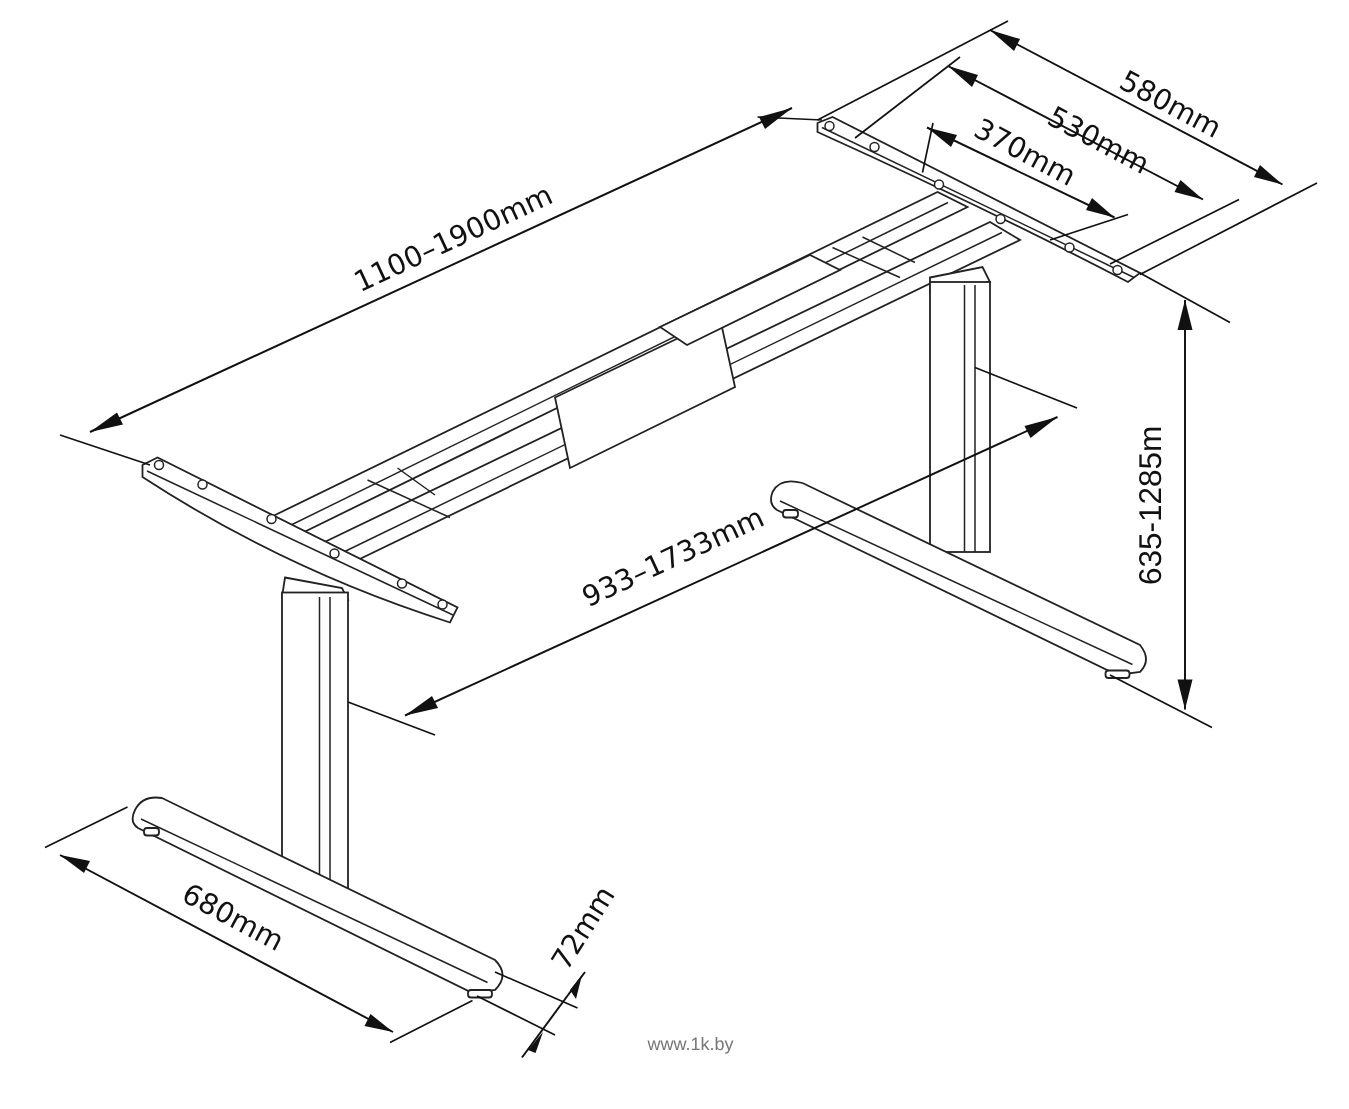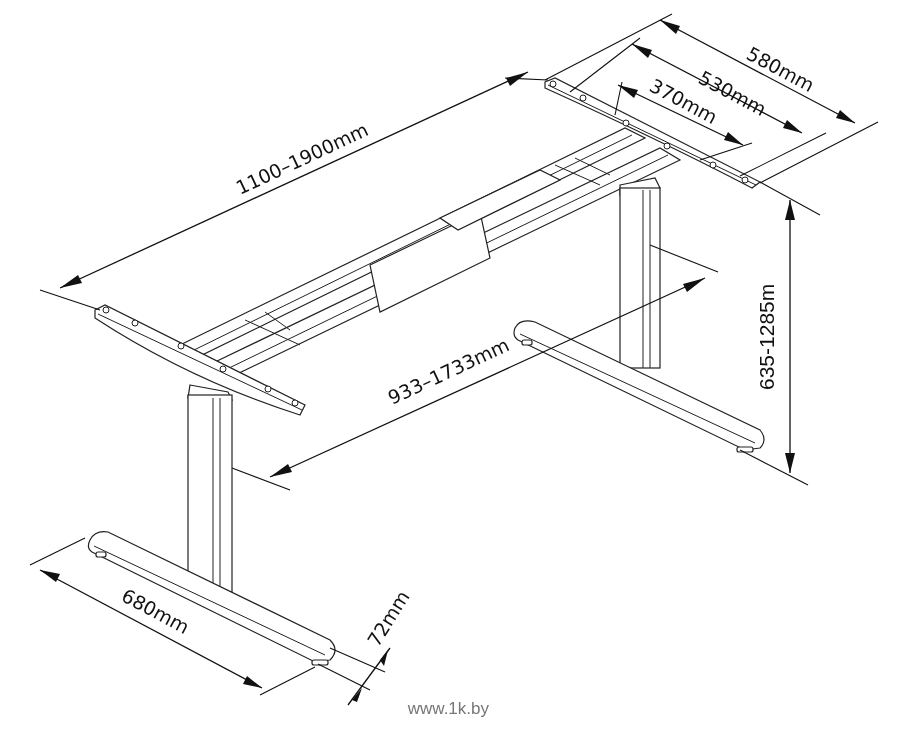--- a/index.html
+++ b/index.html
@@ -6,21 +6,21 @@
   body { width: 899px; height: 739px; position: relative; overflow: hidden; font-family: "Liberation Sans", sans-serif; }
   svg { position: absolute; left: 0; top: 0; }
   .dim-text { font-family: "DejaVu Sans", sans-serif; font-size: 19px; fill: #111; }
   .dim-text-cond { font-family: "Liberation Sans", sans-serif; font-size: 21px; fill: #111; }
   .frame { fill: #fff; stroke: #222; stroke-width: 1.2; }
   .thin { fill: none; stroke: #222; stroke-width: 1; }
   .dimline { fill: none; stroke: #111; stroke-width: 1.3; }
   .ext { fill: none; stroke: #111; stroke-width: 1.1; }
   .arrow { fill: #111; }
   .bolt { fill: #fff; stroke: #222; stroke-width: 1; }
-  .watermark { position: absolute; right: 410px; bottom: 20px; font-size: 17px; color: #777; }
+  .watermark { position: absolute; right: 410px; bottom: 36px; font-size: 12px; color: #777; }
 </style>
 </head>
 <body>
 
 <svg width="899" height="739" viewBox="0 0 899 739">
 
   <g>
     <polygon class="frame" points="180,345 625,128 645,138 200,356"></polygon>
     <polygon class="frame" points="215,362 660,148 680,160 235,375"></polygon>
     <line class="thin" x1="190" y1="352" x2="632" y2="135"></line>

